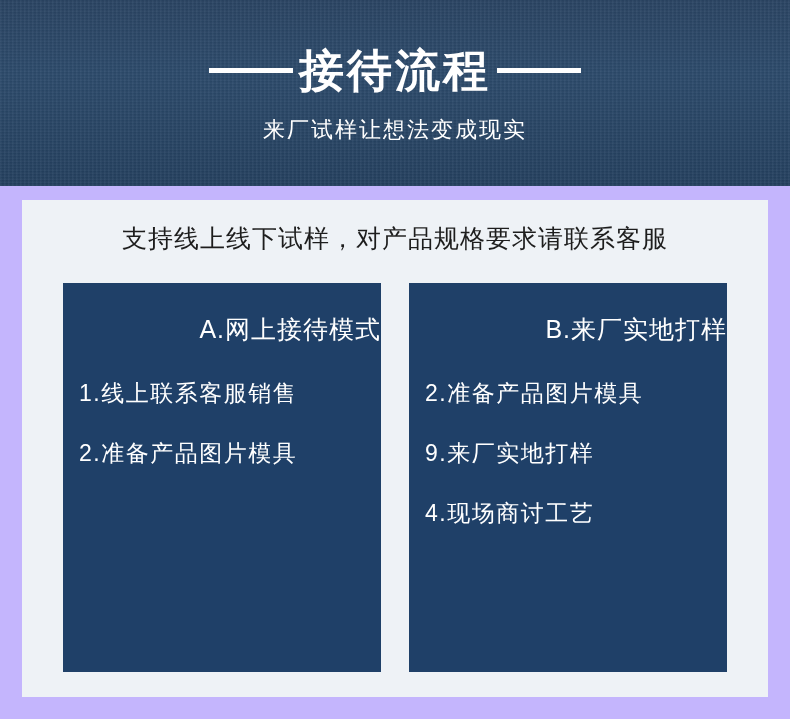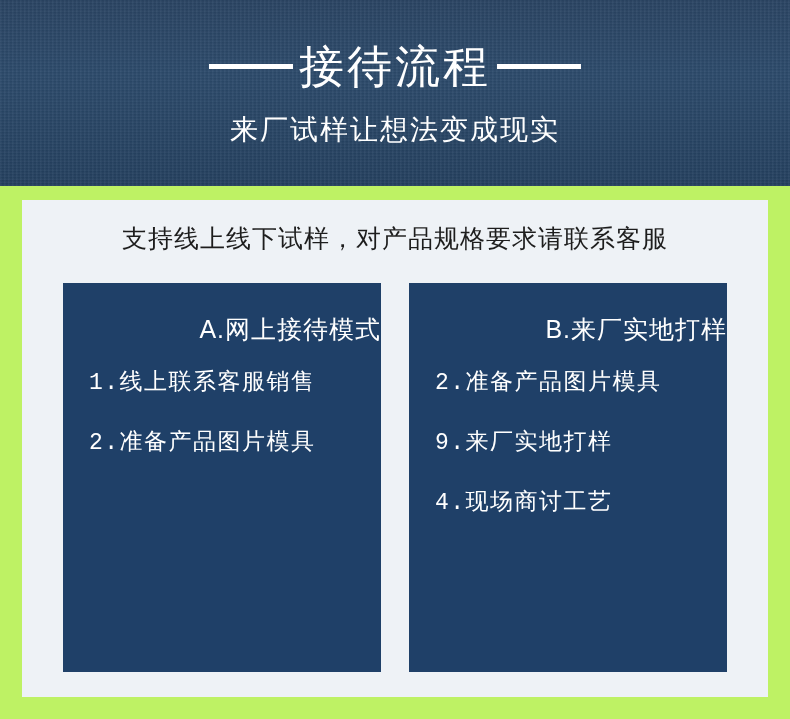--- a/index.html
+++ b/index.html
@@ -43,40 +43,40 @@
   }
   .title-rule {
     width: 84px;
     height: 5px;
     background: #ffffff;
     display: block;
   }
   .header-title {
     color: #ffffff;
     font-size: 45px;
-    font-weight: normal;
+    font-weight: bold;
     letter-spacing: 3px;
     line-height: 1;
     padding: 0 6px;
     white-space: nowrap;
     text-align: right;
   }
   .header-sub {
     color: #ffffff;
-    font-size: 28px;
+    font-size: 22px;
     letter-spacing: 2px;
     margin-top: 22px;
     white-space: nowrap;
   }
   
   .body-wrap {
     position: relative;
     width: 790px;
     height: 533px;
-    background: #bef264;
+    background: #c4b5fd;
     padding: 14px 22px 22px 22px;
     box-sizing: border-box;
   }
   .panel {
     width: 100%;
     height: 100%;
     background: #eef2f6;
     box-sizing: border-box;
     padding-top: 22px;
     display: flex;
@@ -107,25 +107,24 @@
   }
   .card-title {
     font-size: 25px;
     font-weight: normal;
     letter-spacing: 1px;
     margin-bottom: 26px;
     white-space: nowrap;
   }
   .card-list {
     list-style: none;
-    margin: 0;
+    margin: 10px;
     padding: 0 0 0 26px;
     width: 100%;
     box-sizing: border-box;
-    font-family: Liberation Mono, monospace;
   }
   .card-item {
     font-size: 23px;
     letter-spacing: 1.5px;
     line-height: 1;
     margin-bottom: 37px;
     white-space: nowrap;
   }
   .card-item:last-child {
     margin-bottom: 0;

